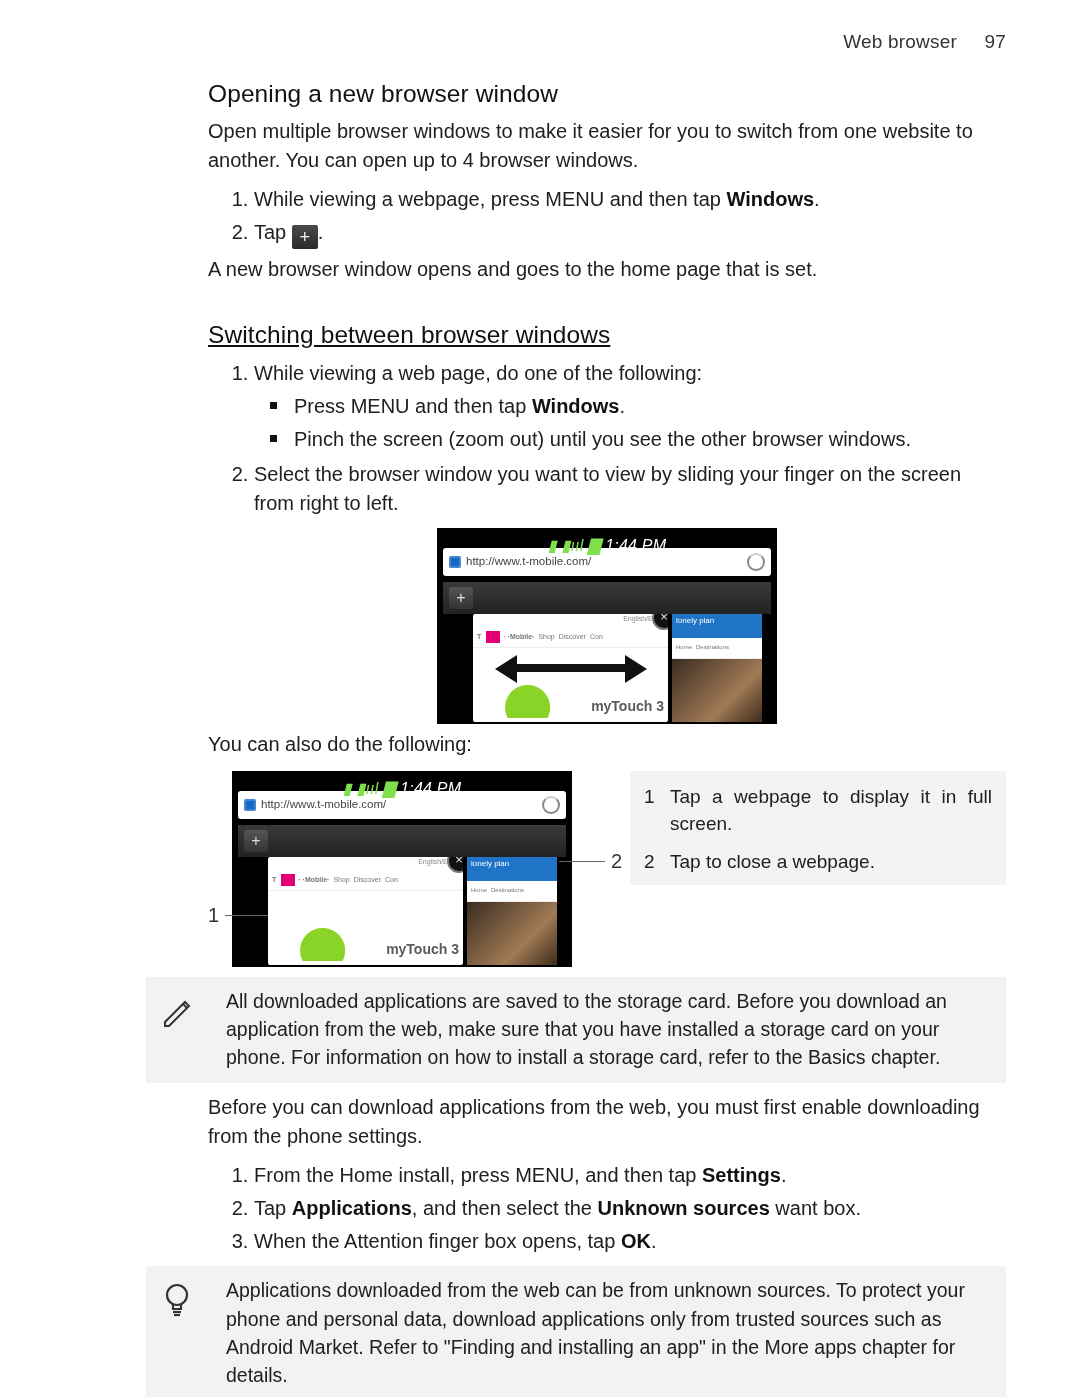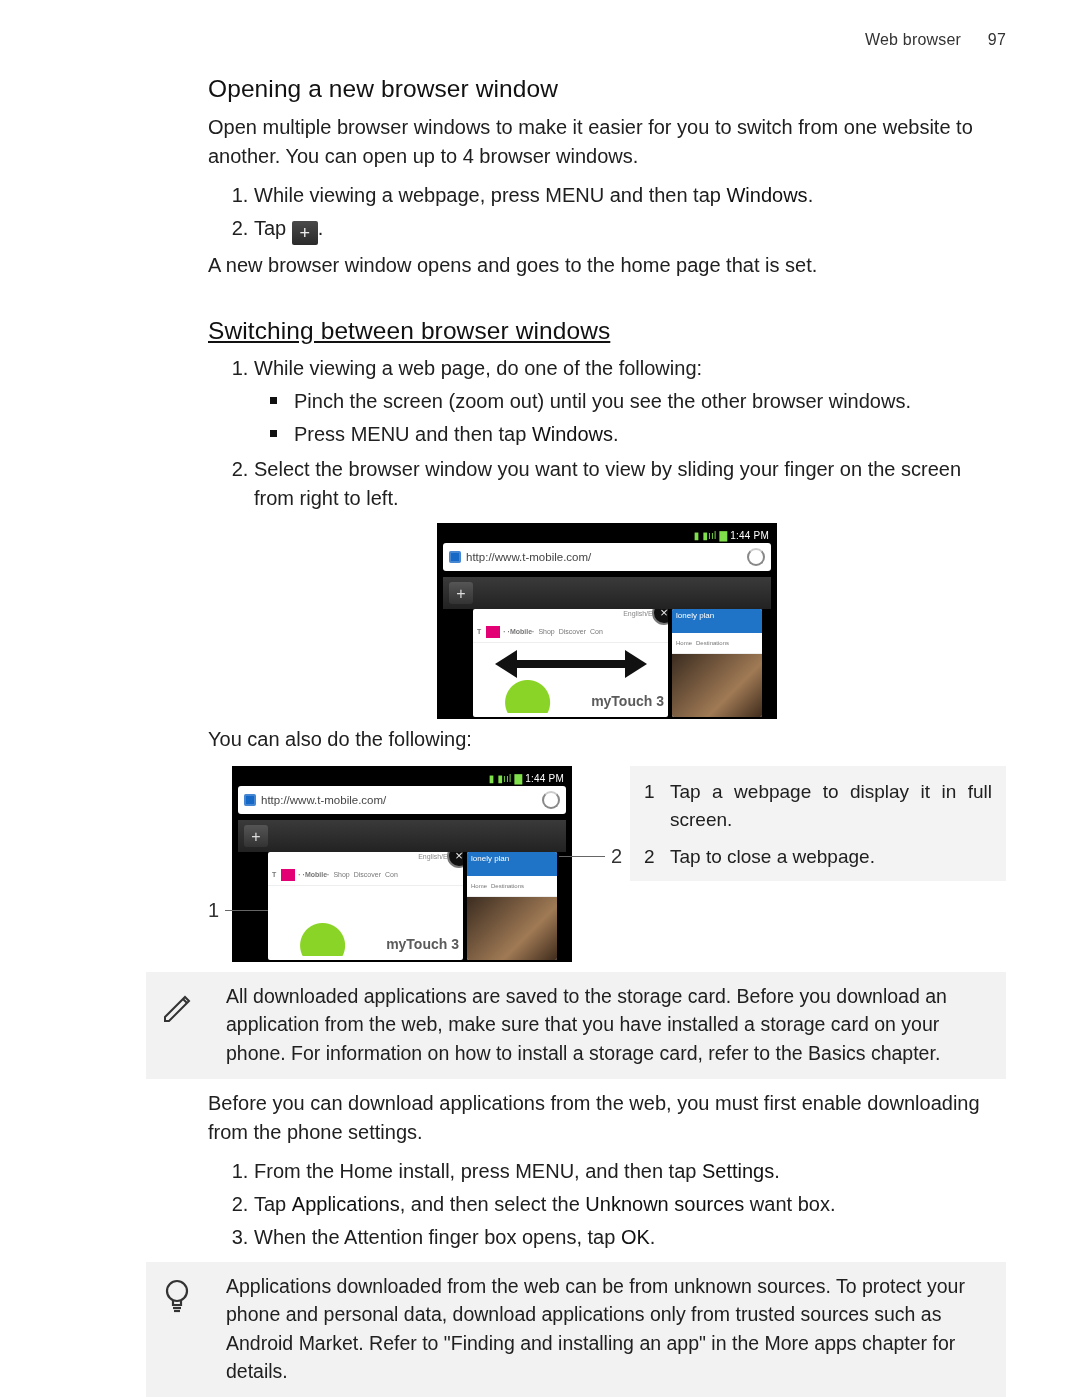--- a/index.html
+++ b/index.html
@@ -12,21 +12,21 @@
     font-size: 20px;
     line-height: 1.45;
     font-weight: 300;
     position: relative;
   }
   .page {
     padding: 28px 74px 40px 208px;
     box-sizing: border-box;
   }
   .runhead {
-    font-size: 16px;
+    font-size: 19px;
     color: #333;
     text-align: right;
     margin: 0 0 20px 0;
     letter-spacing: .2px;
   }
   .runhead .rh-title { display:inline-block; }
   .runhead .rh-page  { display:inline-block; margin-left: 22px; }
 
   h2.section {
     font-size: 24.5px;
@@ -52,21 +52,21 @@
   }
   ul.square > li { position: relative; margin: 4px 0; padding-left: 0; }
   ul.square > li::before {
     content: "";
     position: absolute;
     left: -24px; top: 10px;
     width: 7px; height: 7px;
     background: #111;
   }
 
-  .bold { font-weight: 400; color:#111; }
+  .bold { font-weight: 700; color:#111; }
 
   .plus-btn {
     display: inline-flex;
     align-items: center;
     justify-content: center;
     width: 26px; height: 24px;
     background: linear-gradient(#4a4a4a,#2a2a2a);
     color: #eee;
     border-radius: 2px;
     font-size: 18px;
@@ -79,26 +79,27 @@
   .phone-fig {
     display: inline-block;
     width: 340px;
     background: #000;
     padding: 6px 6px 0 6px;
     box-sizing: border-box;
     text-align: left;
   }
   .phone-status {
     height: 14px;
-    text-align: right;
+    text-align: center;
     color: #fff;
-    font-size: 10px;
+    font-size: 16px;
     font-family: Arial, sans-serif;
     padding: 0 2px;
     letter-spacing: .2px;
+    font-style: italic;
   }
   .phone-status .sig { color:#7fe04b; }
   .phone-url {
     background: #fff;
     height: 28px;
     border-radius: 3px;
     display: flex;
     align-items: center;
     padding: 0 6px;
     font-size: 11.5px;
@@ -253,24 +254,24 @@
       <span class="plus-btn">+</span><span>.</span>
     </li>
   </ol>
   <p class="body">A new browser window opens and goes to the home page that is set.</p>
 
   <h2 class="section gap">Switching between browser windows</h2>
   <ol class="num">
     <li>
       <span>While viewing a web page, do one of the following:</span>
       <ul class="square">
-        <li>Pinch the screen (zoom out) until you see the other browser windows.</li>
         <li>
           <span>Press MENU and then tap </span><span class="bold">Windows</span><span>.</span>
         </li>
+        <li>Pinch the screen (zoom out) until you see the other browser windows.</li>
       </ul>
     </li>
     <li>Select the browser window you want to view by sliding your finger on the screen from right to left.</li>
   </ol>
 
   <div class="phone-fig-wrap">
     <div class="phone-fig">
       <div class="phone-status">
         <span class="sig">▮ ▮ııl ▇</span>
         <b>1:44 PM</b>

